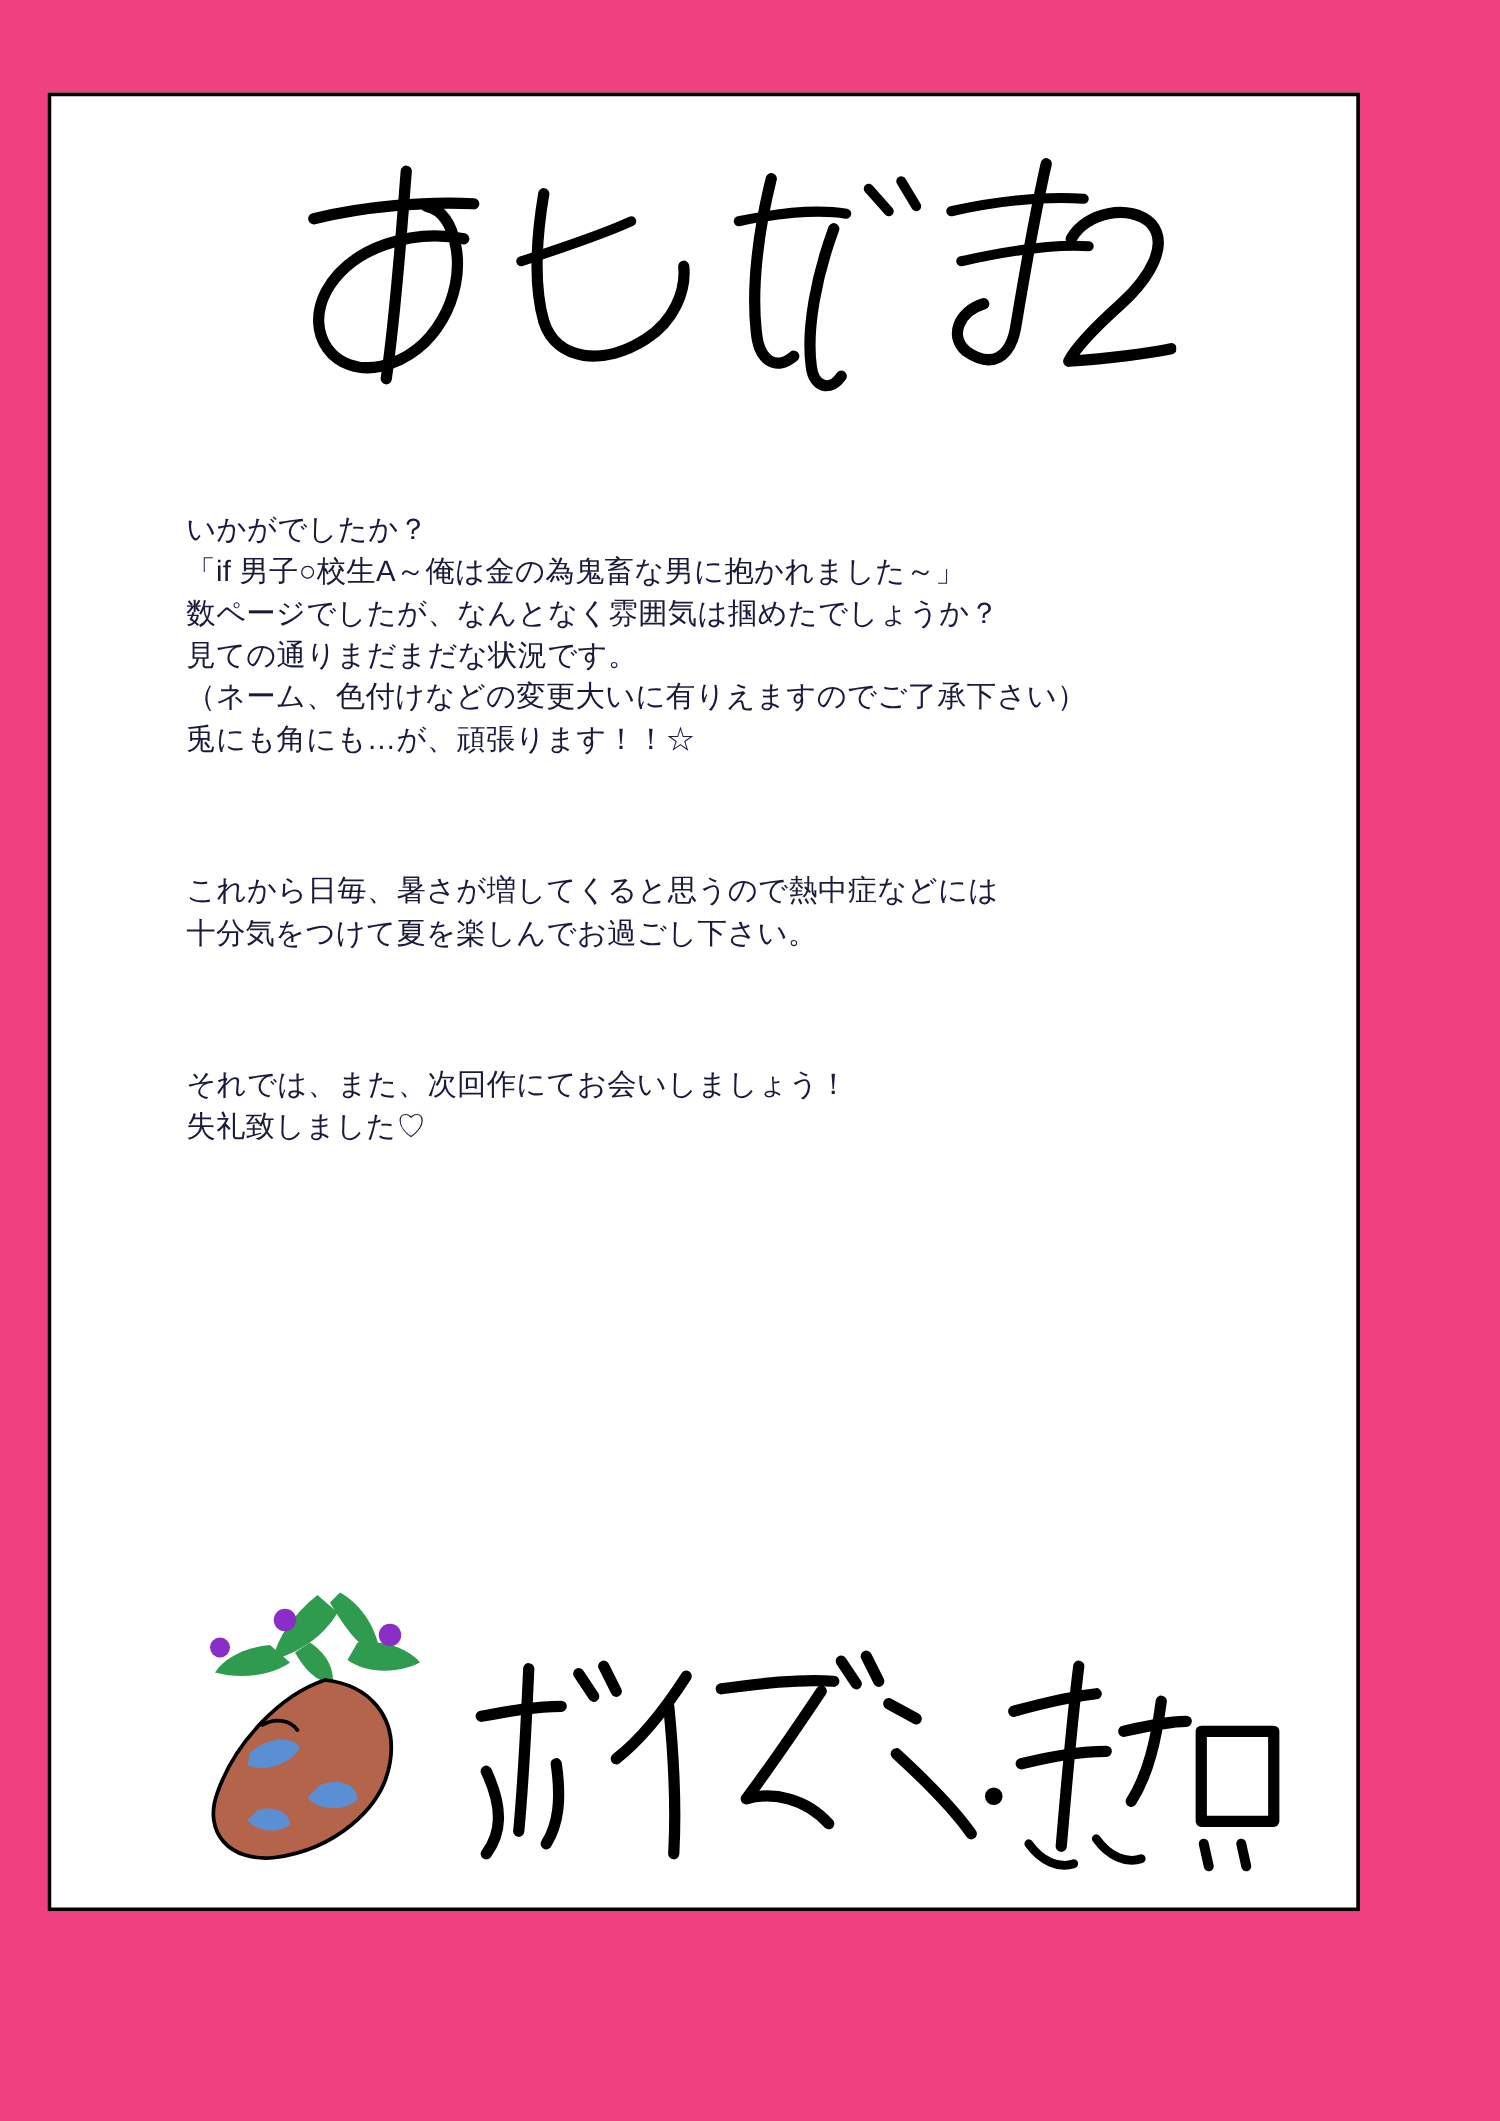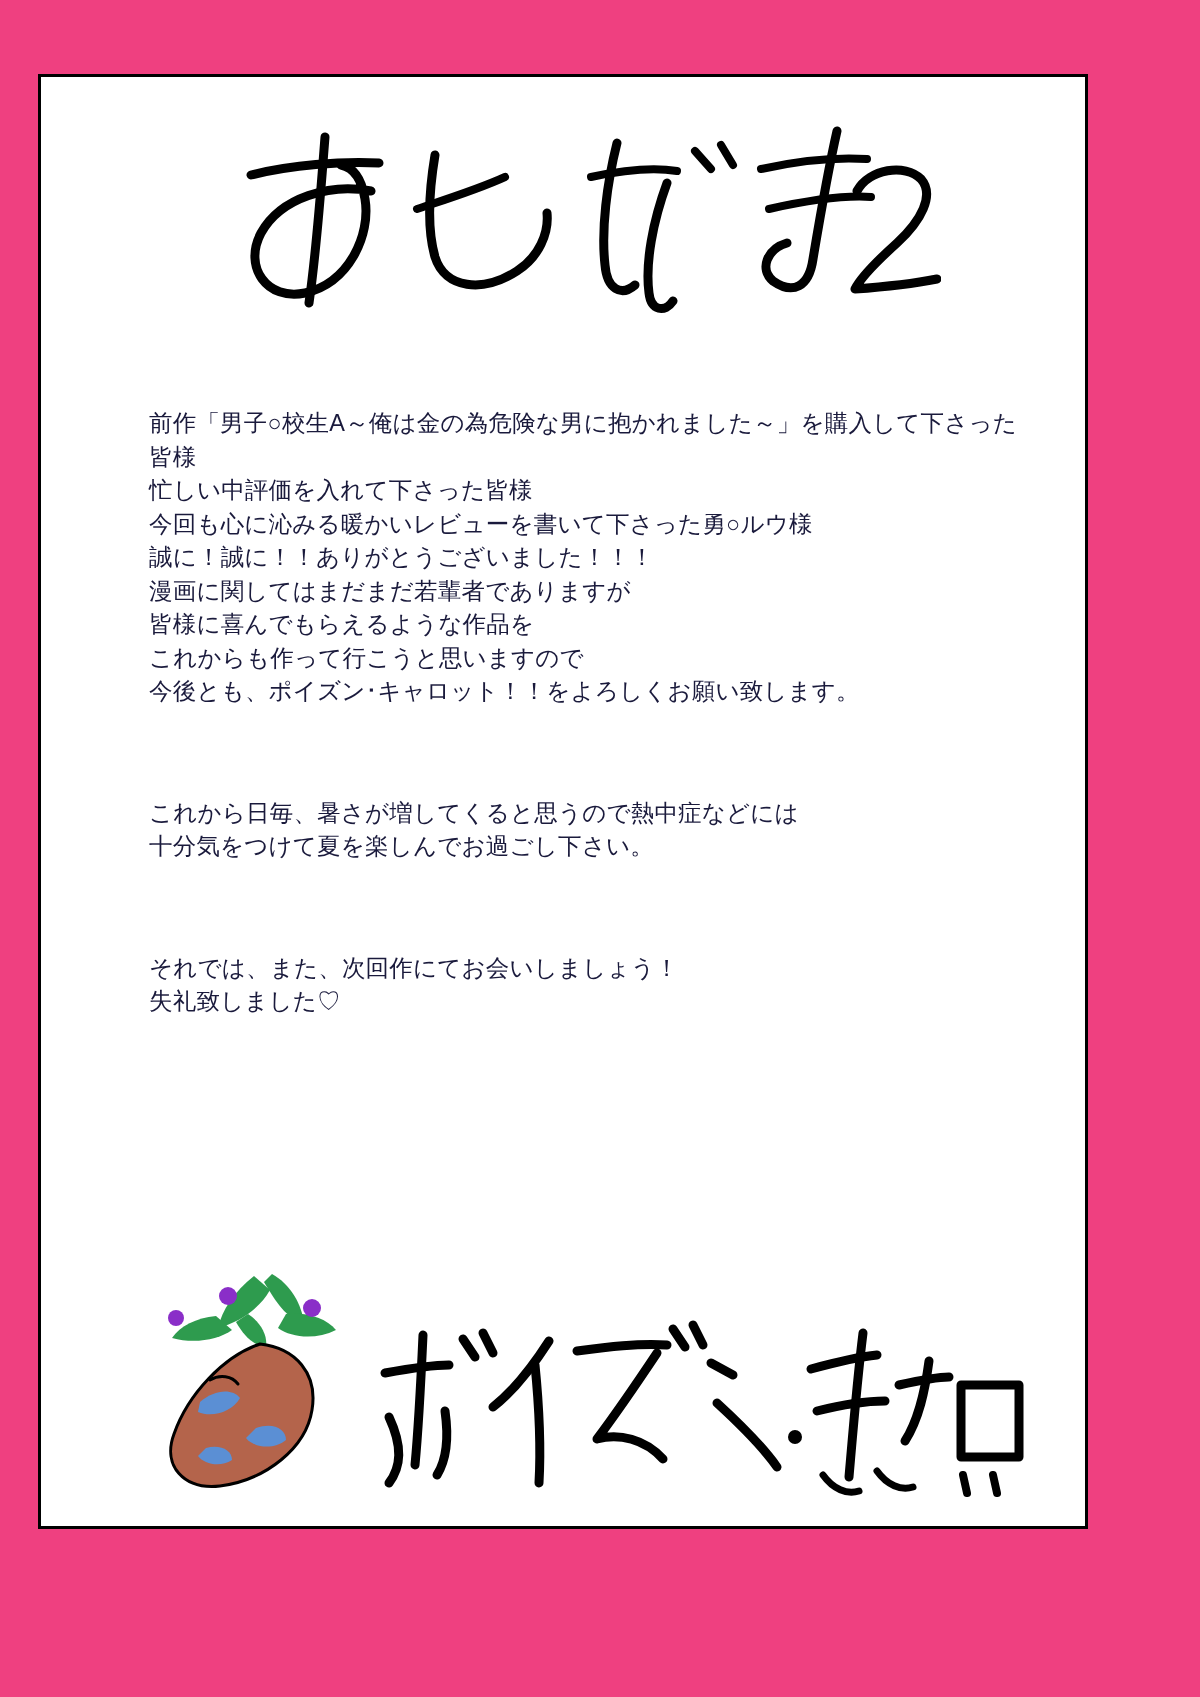--- a/index.html
+++ b/index.html
@@ -95,28 +95,26 @@
         <path d="M540 52 C576 44, 614 40, 646 42" stroke-width="8"></path>
         <path d="M548 92 C584 84, 622 78, 650 80" stroke-width="8"></path>
         <path d="M616 14 C606 58, 598 106, 592 142 C588 170, 572 178, 552 164 C538 152, 546 132, 566 126" stroke-width="9"></path>
 
         <path d="M636 74 C648 52, 684 46, 700 62 C714 78, 700 104, 676 126 C656 144, 640 160, 634 172 C662 170, 696 166, 716 162" stroke-width="9"></path>
       </g>
     </svg>
   </div>
 
   <div class="body-text">
-    <p class="para">前作「男子○校生A～俺は金の為危険な男に抱かれました～」を購入して下さった皆様
-忙しい中評価を入れて下さった皆様
-今回も心に沁みる暖かいレビューを書いて下さった勇○ルウ様
-誠に！誠に！！ありがとうございました！！！
-漫画に関してはまだまだ若輩者でありますが
-皆様に喜んでもらえるような作品を
-これからも作って行こうと思いますので
-今後とも、ポイズン･キャロット！！をよろしくお願い致します。</p>
+    <p class="para">いかがでしたか？
+「if 男子○校生A～俺は金の為鬼畜な男に抱かれました～」
+数ページでしたが、なんとなく雰囲気は掴めたでしょうか？
+見ての通りまだまだな状況です。
+（ネーム、色付けなどの変更大いに有りえますのでご了承下さい）
+兎にも角にも…が、頑張ります！！☆</p>
     <p class="para">これから日毎、暑さが増してくると思うので熱中症などには
 十分気をつけて夏を楽しんでお過ごし下さい。</p>
     <p class="para">それでは、また、次回作にてお会いしましょう！
 失礼致しました♡</p>
   </div>
 
   <div class="mascot">
     <svg viewBox="0 0 230 250" xmlns="http://www.w3.org/2000/svg" aria-label="carrot mascot">
 
       <path d="M118 24 C98 40, 86 58, 82 76 C104 70, 124 56, 134 38 Z" fill="#2e9b4e"></path>

